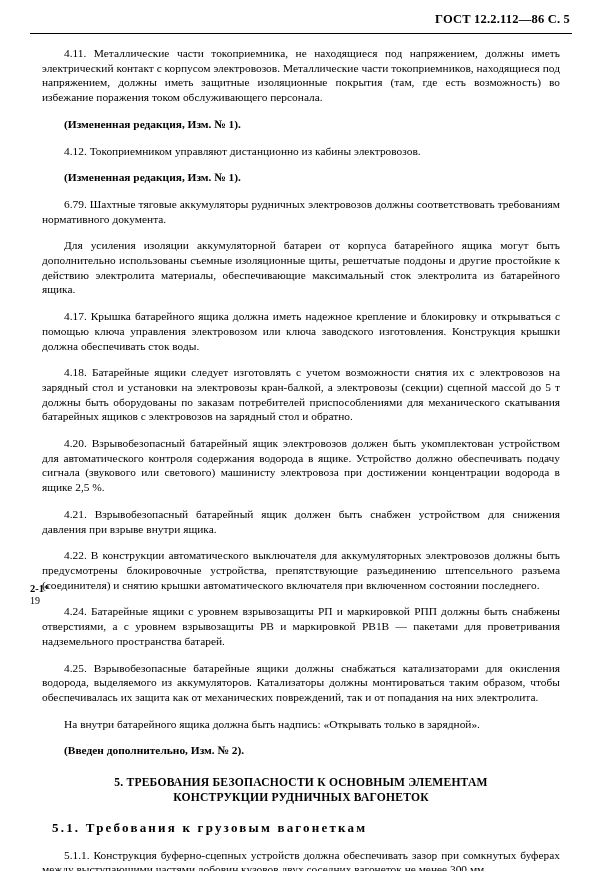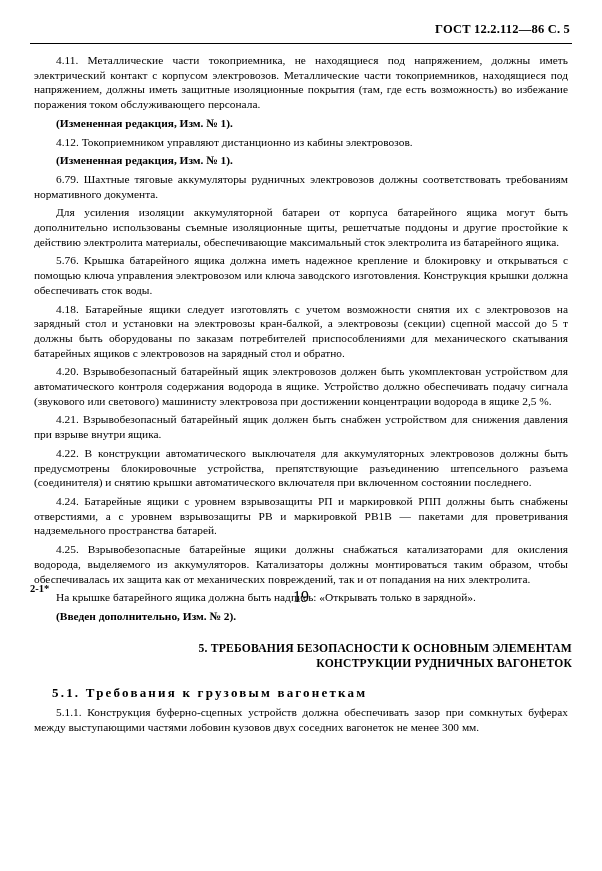--- a/index.html
+++ b/index.html
@@ -14,21 +14,21 @@
     color: #000000;
     position: relative;
     overflow: hidden;
   }
   .page {
     position: absolute;
     left: 0; top: 0;
     width: 602px;
     height: 623px;
     box-sizing: border-box;
-    padding: 22px 30px 0 30px;
+    padding: 12px 30px 0 30px;
   }
   .header {
     text-align: right;
     font-size: 12.5px;
     font-weight: bold;
     letter-spacing: 0.2px;
     margin: 0 0 6px 0;
     padding-right: 2px;
   }
   .rule {
@@ -36,28 +36,28 @@
     border-top: 1px solid #000;
     margin: 0 0 9px 0;
   }
   .body-text {
     font-size: 11.4px;
     line-height: 1.29;
     text-align: justify;
     hyphens: auto;
   }
   .body-text p {
-    margin: 4px;
+    margin: 12px;
     text-indent: 22px;
   }
   .body-text p.bold {
     font-weight: bold;
   }
   .section-title {
-    text-align: right;
+    text-align: center;
     font-weight: bold;
     font-size: 11.6px;
     line-height: 1.32;
     margin: 17px 0 14px 0;
   }
   .section-title div {
     letter-spacing: 0.2px;
   }
   .sub-title {
     font-weight: bold;
@@ -74,47 +74,46 @@
     font-size: 11px;
   }
   .footer .left {
     position: absolute;
     left: 0;
     bottom: 12px;
     font-weight: bold;
     font-size: 10.5px;
   }
   .footer .center {
-    text-align: center;
-    font-size: 16px;
+    font-size: 10px;
   }
 </style>
 </head>
 <body>
 
 <div class="page">
 
   <div class="header">ГОСТ 12.2.112—86 С. 5</div>
   <hr class="rule">
 
   <div class="body-text">
     <p>4.11. Металлические части токоприемника, не находящиеся под напряжением, должны иметь электрический контакт с корпусом электровозов. Металлические части токоприемников, находящиеся под напряжением, должны иметь защитные изоляционные покрытия (там, где есть возможность) во избежание поражения током обслуживающего персонала.</p>
     <p class="bold">(Измененная редакция, Изм. № 1).</p>
     <p>4.12. Токоприемником управляют дистанционно из кабины электровозов.</p>
     <p class="bold">(Измененная редакция, Изм. № 1).</p>
     <p>6.79. Шахтные тяговые аккумуляторы рудничных электровозов должны соответствовать требованиям нормативного документа.</p>
     <p>Для усиления изоляции аккумуляторной батареи от корпуса батарейного ящика могут быть дополнительно использованы съемные изоляционные щиты, решетчатые поддоны и другие простойкие к действию электролита материалы, обеспечивающие максимальный сток электролита из батарейного ящика.</p>
-    <p>5.76. Крышка батарейного ящика должна иметь надежное крепление и блокировку и открываться с помощью ключа управления электровозом или ключа заводского изготовления. Конструкция крышки должна обеспечивать сток воды.</p>
+    <p>4.17. Крышка батарейного ящика должна иметь надежное крепление и блокировку и открываться с помощью ключа управления электровозом или ключа заводского изготовления. Конструкция крышки должна обеспечивать сток воды.</p>
     <p>4.18. Батарейные ящики следует изготовлять с учетом возможности снятия их с электровозов на зарядный стол и установки на электровозы кран-балкой, а электровозы (секции) сцепной массой до 5 т должны быть оборудованы по заказам потребителей приспособлениями для механического скатывания батарейных ящиков с электровозов на зарядный стол и обратно.</p>
     <p>4.20. Взрывобезопасный батарейный ящик электровозов должен быть укомплектован устройством для автоматического контроля содержания водорода в ящике. Устройство должно обеспечивать подачу сигнала (звукового или светового) машинисту электровоза при достижении концентрации водорода в ящике 2,5 %.</p>
     <p>4.21. Взрывобезопасный батарейный ящик должен быть снабжен устройством для снижения давления при взрыве внутри ящика.</p>
     <p>4.22. В конструкции автоматического выключателя для аккумуляторных электровозов должны быть предусмотрены блокировочные устройства, препятствующие разъединению штепсельного разъема (соединителя) и снятию крышки автоматического включателя при включенном состоянии последнего.</p>
     <p>4.24. Батарейные ящики с уровнем взрывозащиты РП и маркировкой РПП должны быть снабжены отверстиями, а с уровнем взрывозащиты РВ и маркировкой РВ1В — пакетами для проветривания надземельного пространства батарей.</p>
     <p>4.25. Взрывобезопасные батарейные ящики должны снабжаться катализаторами для окисления водорода, выделяемого из аккумуляторов. Катализаторы должны монтироваться таким образом, чтобы обеспечивалась их защита как от механических повреждений, так и от попадания на них электролита.</p>
-    <p>На крышке батарейного ящика должна быть надпись: «Открывать только в зарядной».</p>
+    <p>На внутри батарейного ящика должна быть надпись: «Открывать только в зарядной».</p>
     <p class="bold">(Введен дополнительно, Изм. № 2).</p>
   </div>
 
   <div class="section-title">
     <div>5. ТРЕБОВАНИЯ БЕЗОПАСНОСТИ К ОСНОВНЫМ ЭЛЕМЕНТАМ</div>
     <div>КОНСТРУКЦИИ РУДНИЧНЫХ ВАГОНЕТОК</div>
   </div>
 
   <div class="sub-title">5.1. Требования к грузовым вагонеткам</div>
 

